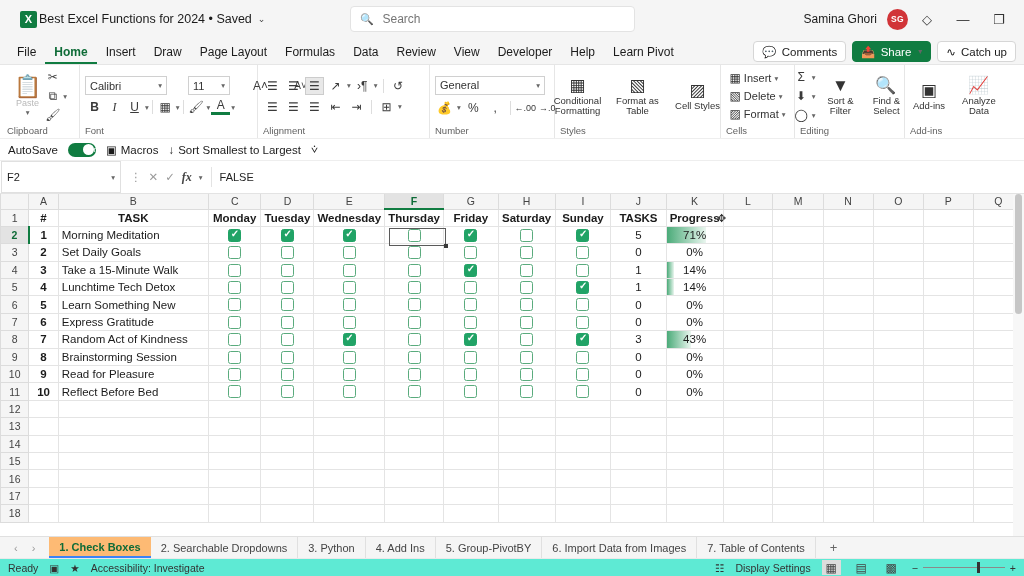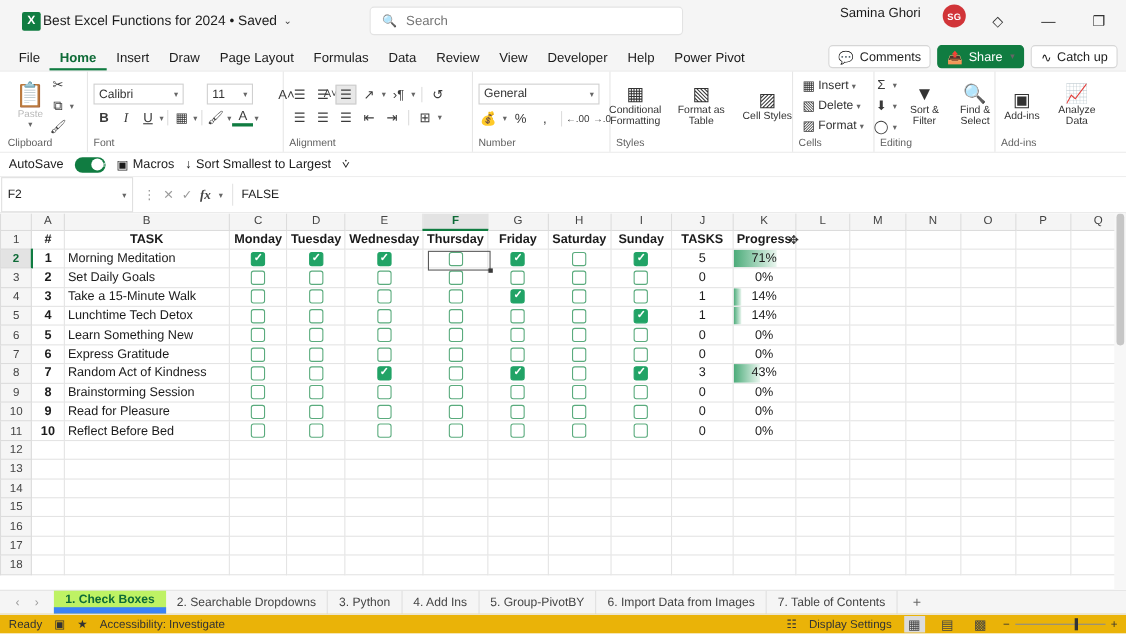--- a/index.html
+++ b/index.html
@@ -16,21 +16,21 @@
   
   .titlebar { height:38px; background:#f5f5f5; display:flex; align-items:center; padding:0 8px; flex:0 0 38px; }
   .xl-logo { width:17px; height:17px; background:#107c41; border-radius:2px; color:#fff; font-size:11px;
              font-weight:bold; display:flex; align-items:center; justify-content:center; margin-left:12px; flex:0 0 17px;}
   .doc-title { margin-left:2px; font-size:12.5px; color:#1b1b1b; white-space:nowrap; }
   .title-chev { margin-left:6px; font-size:9px; color:#444; }
   .search-box { width:285px; height:26px; background:#fff; border:1px solid #e3e3e3; border-radius:4px;
                 display:flex; align-items:center; padding:0 10px; margin-left:auto; margin-right:auto; }
   .search-box .si { font-size:11px; color:#555; margin-right:8px; }
   .search-box input { border:0; outline:0; font-family:inherit; font-size:12px; color:#444; width:100%; background:transparent; }
-  .tb-right { display:flex; gap:12px; margin-left:auto; }
+  .tb-right { display:flex; align-items:center; gap:2px; margin-left:auto; }
   .user-name { font-size:12px; color:#1b1b1b; margin-right:8px; white-space:nowrap; }
   .avatar { width:21px; height:21px; border-radius:50%; background:#d13438; color:#fff; font-size:8.5px;
             display:flex; align-items:center; justify-content:center; font-weight:600; letter-spacing:.3px;}
   .tb-icon { width:34px; height:30px; display:flex; align-items:center; justify-content:center; color:#333; font-size:13px; }
 
   
   .ribbon-tabs { height:26px; display:flex; align-items:flex-end; background:#f5f5f5; padding:0 8px; flex:0 0 26px; position:relative;}
   .rtab { font-size:12px; color:#1b1b1b; padding:0 9px; height:24px; line-height:24px; white-space:nowrap; }
   .rtab.active { font-weight:bold; color:#0e6b37; border-bottom:2px solid #107c41; }
   .rtab-right { margin-left:auto; display:flex; align-items:center; gap:6px; padding-bottom:2px;}
@@ -103,25 +103,25 @@
   .ptxt { position:relative; z-index:2; font-size:11.5px; color:#1b1b1b; }
   .selbox { position:absolute; border:1.6px solid #5a5a5a; pointer-events:none; }
   .selbox:after{content:""; position:absolute; right:-3px; bottom:-3px; width:4px; height:4px; background:#3a3a3a;}
   .cursor-ico { position:absolute; font-size:11px; color:#333; }
 
   
   .sheetbar { flex:0 0 22px; background:#f5f5f5; display:flex; align-items:stretch; border-top:1px solid #e0e0e0;}
   .navarrows { display:flex; align-items:center; gap:14px; padding:0 14px; color:#9a9a9a; font-size:11px;}
   .stab { display:flex; align-items:center; padding:0 10px; font-size:11px; color:#444; white-space:nowrap;
           border-right:1px solid #e0e0e0;}
-  .stab.active { background:#bef264; color:#0e6b37; font-weight:bold; border-bottom:6px solid #3b82f6; border-right:0;}
+  .stab.active { background:#fdba74; color:#0e6b37; font-weight:bold; border-bottom:2px solid #3b82f6; border-right:0;}
   .addsheet { padding:0 14px; display:flex; align-items:center; color:#666; font-size:13px;}
 
   
-  .statusbar { flex:0 0 18px; background:#eab308; display:flex; align-items:center; padding:0 8px;
+  .statusbar { flex:0 0 18px; background:#5eead4; display:flex; align-items:center; padding:0 8px;
                font-size:10.5px; color:#333; gap:11px; border-top:1px solid #eaeaea;}
   .sb-right { margin-left:auto; display:flex; align-items:center; gap:11px;}
   .viewbtn { width:19px; height:15px; display:flex; align-items:center; justify-content:center; font-size:12px; color:#444;}
   .viewbtn.act { background:#dcdcdc; }
   .zoomslider { display:flex; align-items:center; gap:5px; }
   .ztrack { width:82px; height:1px; background:#8a8a8a; position:relative;}
   .zknob { position:absolute; left:54px; top:-5px; width:3px; height:11px; background:#333;}
   .scrollv { position:absolute; right:0; top:0; bottom:0; width:11px; background:#f7f7f7; }
   .scrollv .thumb { position:absolute; top:0; left:2px; width:7px; height:120px; background:#c6c6c6; border-radius:4px;}
 </style>
@@ -154,21 +154,21 @@
     <div class="rtab active">Home</div>
     <div class="rtab">Insert</div>
     <div class="rtab">Draw</div>
     <div class="rtab">Page Layout</div>
     <div class="rtab">Formulas</div>
     <div class="rtab">Data</div>
     <div class="rtab">Review</div>
     <div class="rtab">View</div>
     <div class="rtab">Developer</div>
     <div class="rtab">Help</div>
-    <div class="rtab">Power Pivot</div>
+    <div class="rtab">Learn Pivot</div>
 
     <div class="rtab-right">
       <div class="btn-out">
         <span>💬</span>
         <span>Comments</span>
       </div>
       <div class="btn-out btn-share">
         <span>📤</span>
         <span>Share</span>
         <span class="cv">▾</span>

